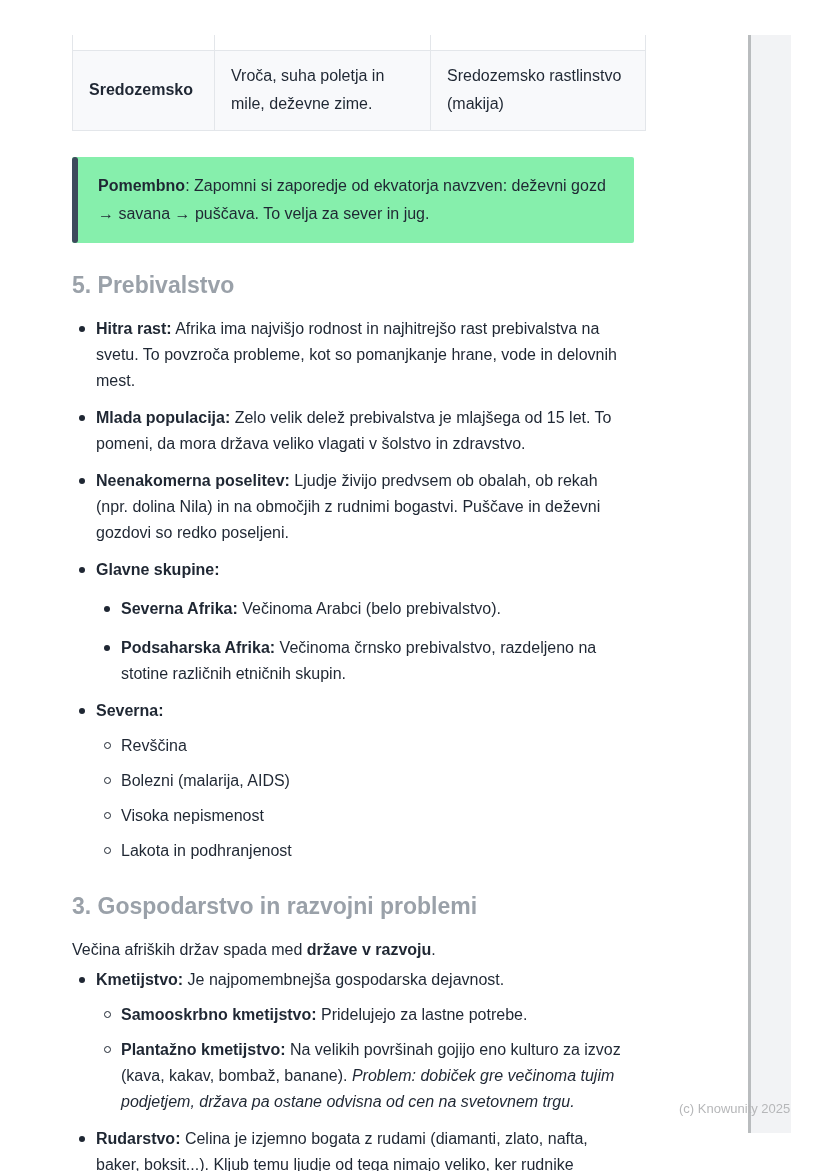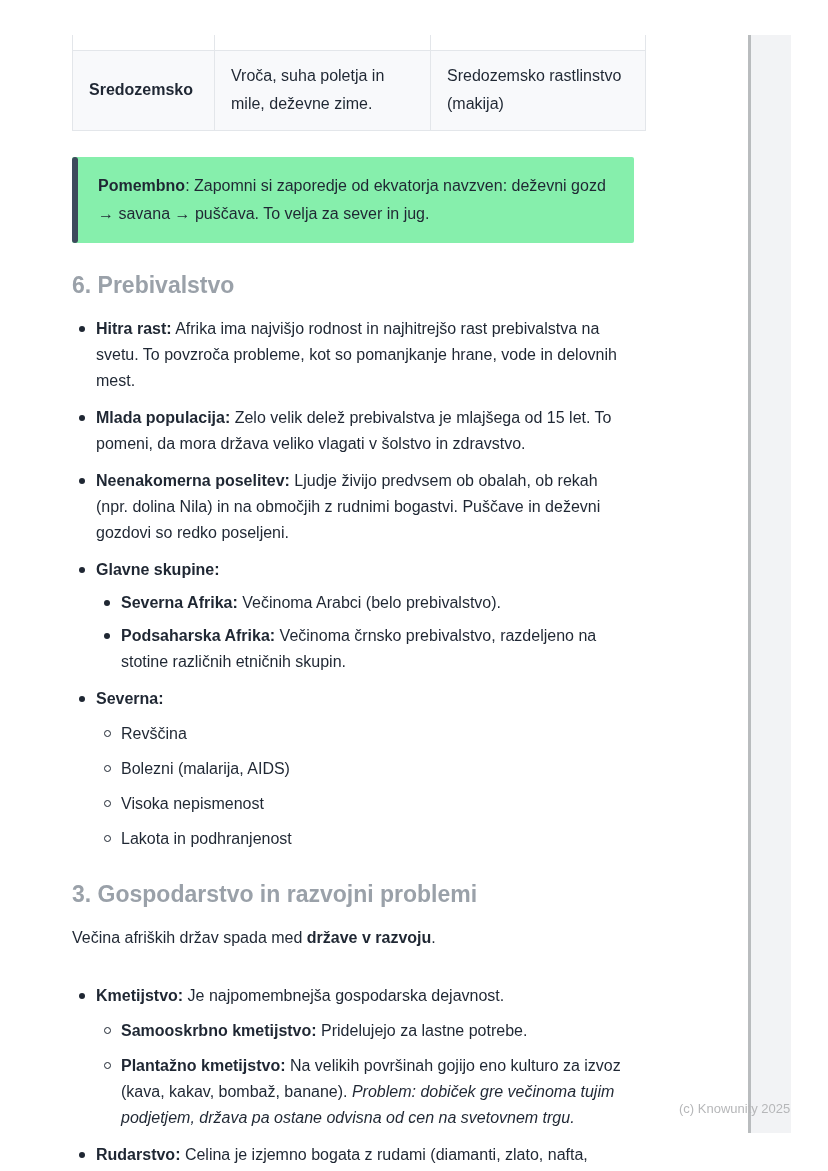--- a/index.html
+++ b/index.html
@@ -71,21 +71,21 @@
   
   h2.sec {
     margin-top: 27px;
     margin-bottom: 16px;
     font-size: 23px;
     line-height: 30px;
     font-weight: 600;
     color: #9aa1a9;
   }
 
-  .para { margin-top: 14px; margin-bottom: 32px; }
+  .para { margin-top: 14px; margin-bottom: 4px; }
 
   
   ul { list-style: none; }
   ul.lvl1 > li {
     position: relative;
     padding-left: 24px;
     margin-top: 11px;
   }
   ul.lvl1 > li:first-child { margin-top: 0; }
   ul.lvl1 > li::before {
@@ -93,21 +93,21 @@
     position: absolute;
     left: 7px; top: 10px;
     width: 6px; height: 6px;
     border-radius: 50%;
     background: #1f2733;
   }
   ul.lvl2 { margin-top: 7px; }
   ul.lvl2 > li {
     position: relative;
     padding-left: 25px;
-    margin-top: 7px;
+    margin-top: 13px;
   }
   ul.lvl2.disc > li::before {
     content: "";
     position: absolute;
     left: 8px; top: 10px;
     width: 6px; height: 6px;
     border-radius: 50%;
     background: #1f2733;
   }
   ul.lvl2.circle { margin-top: 9px; }
@@ -166,21 +166,21 @@
         <td class="c3">Sredozemsko rastlinstvo (makija)</td>
       </tr>
     </tbody>
       </table>
 
     <div class="callout">
       <span class="callout-bar"></span>
       <span class="b">Pomembno</span><span>: Zapomni si zaporedje od ekvatorja navzven: deževni gozd → savana → puščava. To velja za sever in jug.</span>
     </div>
 
-    <h2 class="sec">6. Prebivalstvo</h2>
+    <h2 class="sec">5. Prebivalstvo</h2>
 
     <ul class="lvl1">
       <li>
         <span class="b">Hitra rast:</span><span> Afrika ima najvišjo rodnost in najhitrejšo rast prebivalstva na svetu. To povzroča probleme, kot so pomanjkanje hrane, vode in delovnih mest.</span>
       </li>
       <li>
         <span class="b">Mlada populacija:</span><span> Zelo velik delež prebivalstva je mlajšega od 15 let. To pomeni, da mora država veliko vlagati v šolstvo in zdravstvo.</span>
       </li>
       <li>
         <span class="b">Neenakomerna poselitev:</span><span> Ljudje živijo predvsem ob obalah, ob rekah (npr. dolina Nila) in na območjih z rudnimi bogastvi. Puščave in deževni gozdovi so redko poseljeni.</span>

